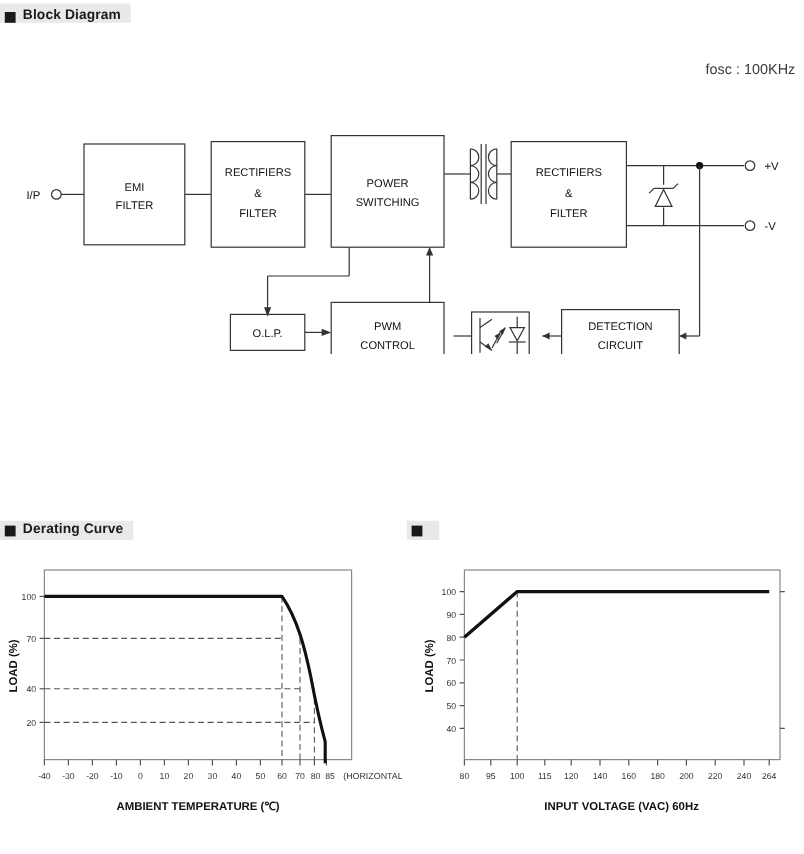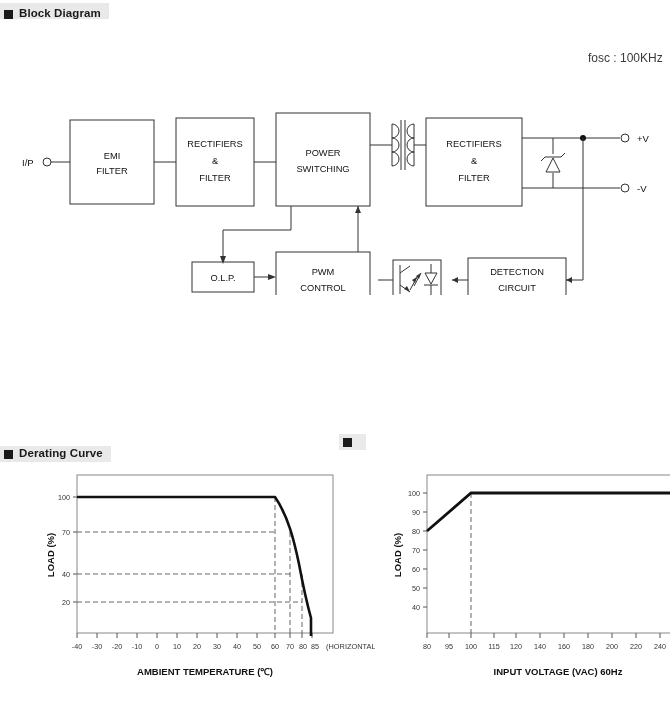--- a/index.html
+++ b/index.html
@@ -35,39 +35,39 @@
   }
   .section-header .title {
     font-size: 11.5px;
     font-weight: bold;
     letter-spacing: 0.1px;
     white-space: nowrap;
     line-height: 1;
   }
 
   #hdr-block  { left: 0px;   top: 3px; align-items: flex-end; }
-  #hdr-derate { left: 0px;   top: 434px; margin-top: 12px; }
+  #hdr-derate { left: 0px;   top: 434px; }
   #hdr-outvolt{ left: 339px; top: 434px; }
 
   
   #block-diagram {
     position: absolute;
     left: 0; top: 30px;
     width: 670px; height: 265px;
   }
   #fosc-label {
     position: absolute;
     left: 588px; top: 51px;
     font-size: 12px;
     color: #3a3a3a;
     white-space: nowrap;
   }
 
   
-  .chart-wrap { position: absolute; margin-left: 40px; }
+  .chart-wrap { position: absolute; }
   #chart-derating  { left: 0px;   top: 460px; width: 335px; height: 240px; }
   #chart-involtage { left: 339px; top: 460px; width: 331px; height: 240px; }
 
   .chart-svg { display: block; }
 
   .axis-title {
     font-size: 9.5px;
     font-weight: bold;
     fill: #111;
     font-family: "Liberation Sans", sans-serif;

